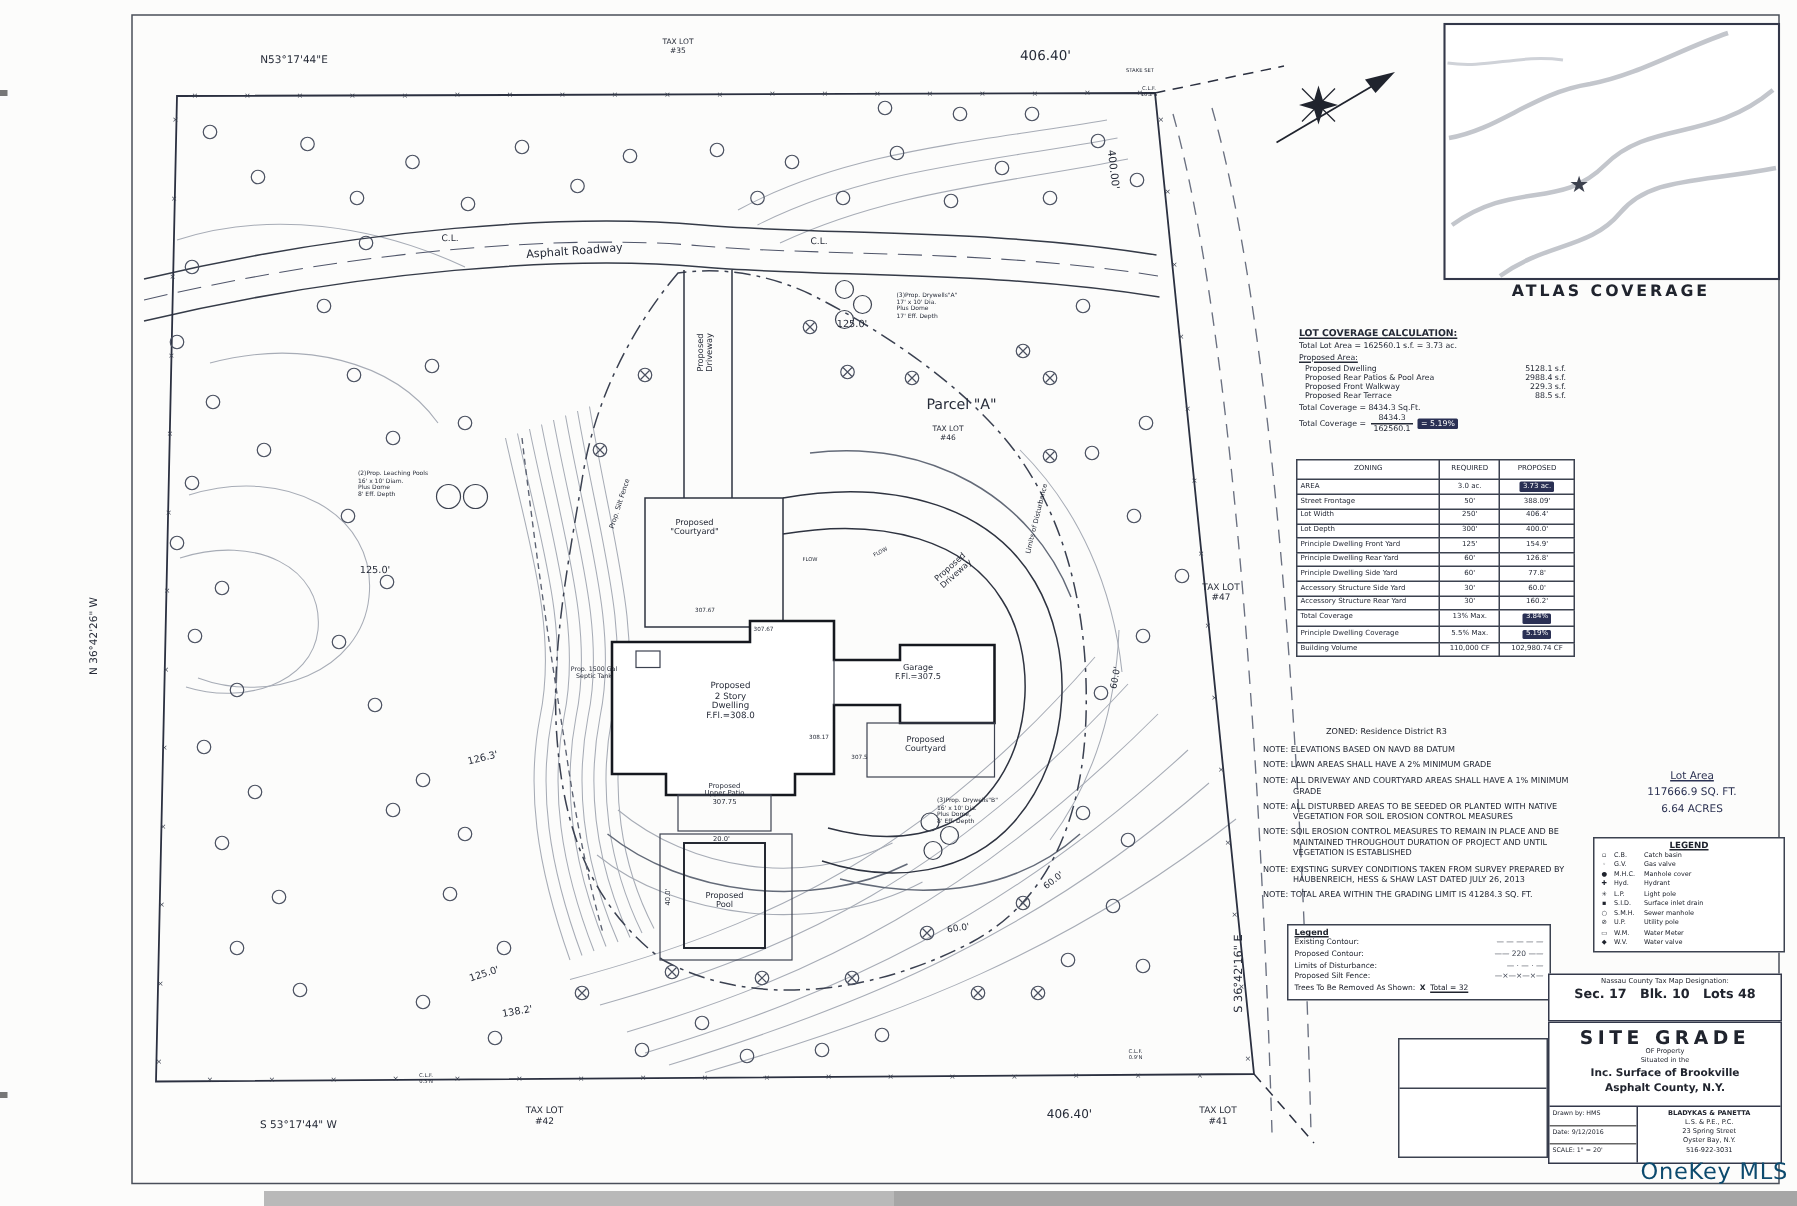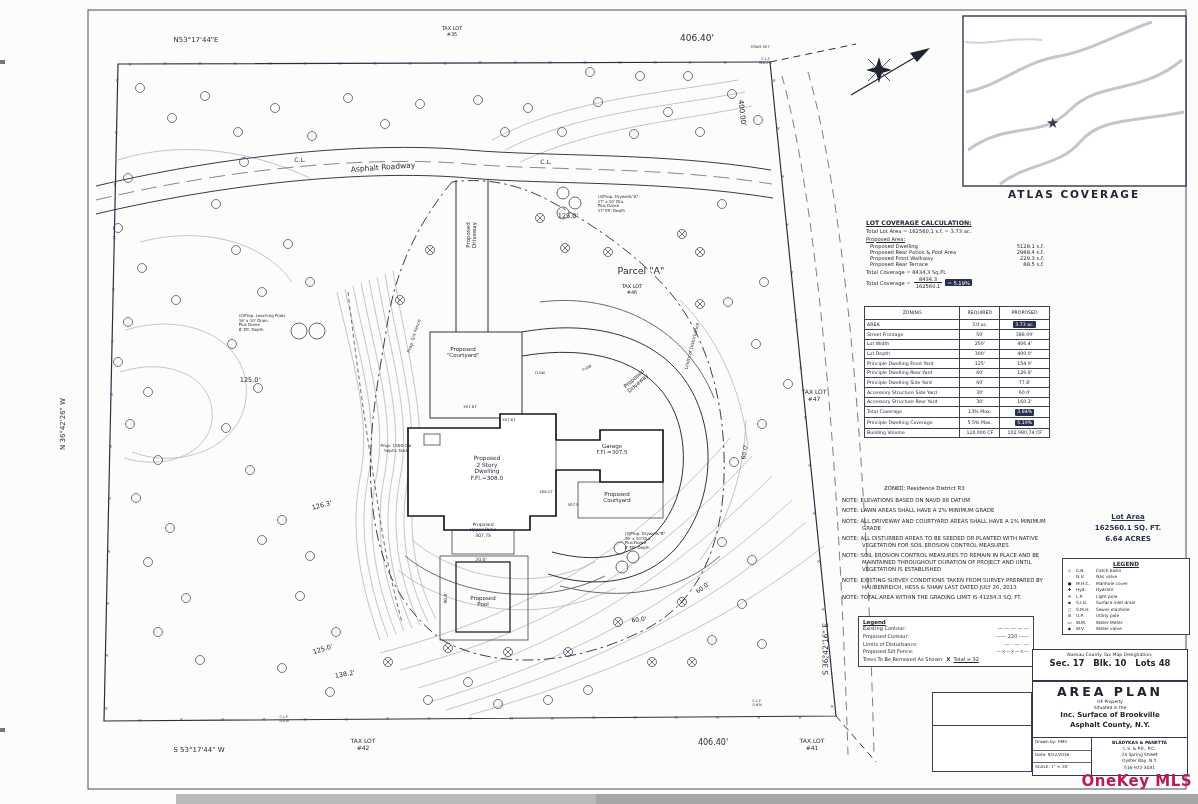--- a/index.html
+++ b/index.html
@@ -51,21 +51,21 @@
 
   #zoning-table{position:absolute;left:864px;top:306px;border-collapse:collapse;width:186px;font-size:4.7px;line-height:1.2;color:#242936;background:#fff;}
   #zoning-table th,#zoning-table td{border:.5px solid #3c4250;padding:1.5px 2px;font-weight:normal;}
   #zoning-table th{text-align:center;padding:3px 2px;}
   #zoning-table td.c{text-align:center;}
   .zoned{left:884px;top:485px;font-size:5.4px;}
 
   #notes-list{left:842px;top:497px;width:220px;font-size:5.4px;line-height:1.28;color:#242936;}
   .note{margin-bottom:3.5px;padding-left:20px;text-indent:-20px;}
 
-  .lot-area{left:1086px;top:512px;width:84px;text-align:center;font-size:7px;font-weight:bold;color:#2b3152;line-height:1.55;}
+  .lot-area{left:1086px;top:512px;width:84px;text-align:center;font-size:7px;font-weight:normal;color:#2b3152;line-height:1.55;}
   .la-title{text-decoration:underline;}
 
   .legend-sym{left:1062px;top:558px;width:128px;border:1px solid #3c4250;padding:2px 3px;background:#fff;box-sizing:border-box;}
   .ls-title{text-align:center;font-weight:bold;text-decoration:underline;font-size:5.8px;margin-bottom:1px;}
   .leg-row{display:flex;gap:3px;font-size:4.3px;line-height:1.5;}
   .sym{width:7px;text-align:center;}
   .abbr{width:17px;}
 
   .legend-lines{left:858px;top:616px;width:176px;border:1px solid #3c4250;padding:2px 4px;font-size:5px;background:#fff;box-sizing:border-box;}
   .ll-title{font-weight:bold;text-decoration:underline;font-size:5.5px;}
@@ -86,21 +86,21 @@
   .tb-title{font-size:12.5px;font-weight:bold;letter-spacing:3px;margin-top:2px;}
   .tb-s1{font-size:4.4px;line-height:1.4;}
   .tb-s2{font-size:7px;font-weight:bold;line-height:1.35;}
   .tb-bottom{display:flex;border-top:1px solid #33384a;margin-top:auto;height:37px;}
   .tb-left{width:58px;border-right:1px solid #33384a;display:flex;flex-direction:column;font-size:4.2px;text-align:left;}
   .tb-cell{padding:1px 2px;border-bottom:.5px solid #666;flex:1;}
   .tb-cell:last-child{border-bottom:none;}
   .tb-right{flex:1;font-size:4.4px;line-height:1.4;padding-top:2px;}
   #firm-lines div:first-child{font-weight:bold;}
 
-  .watermark{right:6px;top:772px;font-size:15px;color:#be185d;font-weight:bold;letter-spacing:.5px;}
+  .watermark{right:6px;top:772px;font-size:15px;color:#0c4a6e;font-weight:normal;letter-spacing:.5px;}
 </style>
 </head>
 <body>
 
 <div class="sheet">
 
   <svg id="drawing" width="1198" height="804" viewBox="0 0 1198 804">
     <g id="contours">
         <path d="M126,330C190,310 252,342 246,398C241,448 180,470 132,452"></path>
         <path d="M120,372C170,356 216,378 212,420C208,456 162,470 124,458"></path>
@@ -561,21 +561,21 @@
       <div class="note">NOTE: LAWN AREAS SHALL HAVE A 2% MINIMUM GRADE</div>
       <div class="note">NOTE: ALL DRIVEWAY AND COURTYARD AREAS SHALL HAVE A 1% MINIMUM GRADE</div>
       <div class="note">NOTE: ALL DISTURBED AREAS TO BE SEEDED OR PLANTED WITH NATIVE VEGETATION FOR SOIL EROSION CONTROL MEASURES</div>
       <div class="note">NOTE: SOIL EROSION CONTROL MEASURES TO REMAIN IN PLACE AND BE MAINTAINED THROUGHOUT DURATION OF PROJECT AND UNTIL VEGETATION IS ESTABLISHED</div>
       <div class="note">NOTE: EXISTING SURVEY CONDITIONS TAKEN FROM SURVEY PREPARED BY HAUBENREICH, HESS &amp; SHAW LAST DATED JULY 26, 2013</div>
       <div class="note">NOTE: TOTAL AREA WITHIN THE GRADING LIMIT IS 41284.3 SQ. FT.</div>
     </div>
 
   <div class="lot-area">
     <div class="la-title">Lot Area</div>
-    <div>162560.1 SQ. FT.</div>
+    <div>117666.9 SQ. FT.</div>
     <div>6.64 ACRES</div>
   </div>
 
   <div class="legend-sym">
     <div class="ls-title">LEGEND</div>
     <div id="legend-sym-rows">
         <div class="leg-row">
           <span class="sym">▫</span>
           <span class="abbr">C.B.</span>
           <span class="desc">Catch basin</span>
@@ -656,21 +656,21 @@
   </div>
 
   <div class="taxbox">
     <div class="tax-label">Nassau County Tax Map Designation:</div>
     <div class="tax-value">Sec. 17   Blk. 10   Lots 48</div>
   </div>
 
   <div class="box-a"></div>
 
   <div class="tb">
-    <div class="tb-title">AREA PLAN</div>
+    <div class="tb-title">SITE GRADE</div>
     <div class="tb-s1">OF Property</div>
     <div class="tb-s1">Situated in the</div>
     <div class="tb-s2">Inc. Surface of Brookville</div>
     <div class="tb-s2">Asphalt County, N.Y.</div>
     <div class="tb-bottom">
       <div class="tb-left">
         <div class="tb-cell">
           <span>Drawn by:</span>
           <span>HMS</span>
         </div>

